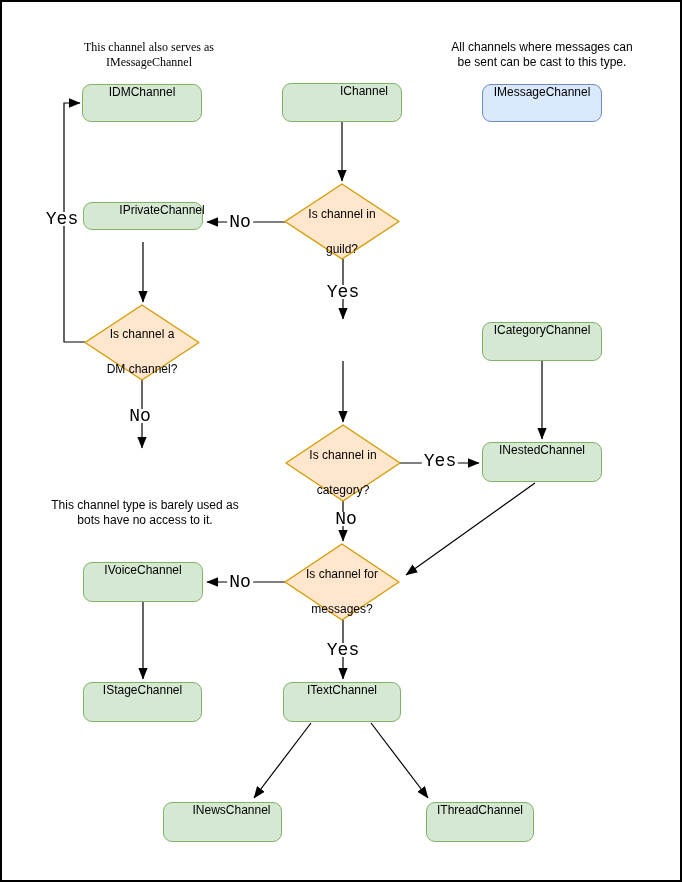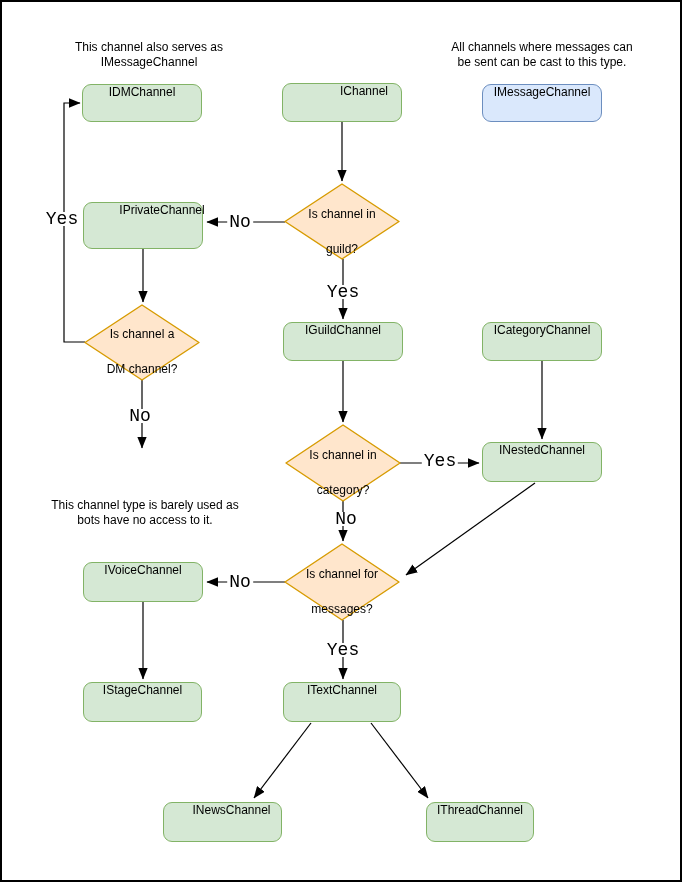--- a/index.html
+++ b/index.html
@@ -88,21 +88,21 @@
       <path d="M369,721 L426,796" marker-end="url(#arrow)"></path>
     </g>
     <g fill="#ffe6cc" stroke="#d79b00" stroke-width="1.4" stroke-linejoin="round">
       <polygon points="340,182 397,219.5 340,257 283,219.5"></polygon>
       <polygon points="140,303 197,340.5 140,378 83,340.5"></polygon>
       <polygon points="341,423 398,461 341,499 284,461"></polygon>
       <polygon points="340,542 397,580 340,618 283,580"></polygon>
     </g>
   </svg>
 
-  <div class="note" style="left:40px; top:38px; width:214px;">
+  <div class="note" style="left:40px; top:38px; width:214px;font-family:Liberation Serif, serif;">
     <span>This channel also serves as</span>
     <span>IMessageChannel</span>
   </div>
   <div class="note" style="left:26px; top:496px; width:234px;">
     <span>This channel type is barely used as</span>
     <span>bots have no access to it.</span>
   </div>
   <div class="note" style="left:430px; top:38px; width:220px;">
     <span>All channels where messages can</span>
     <span>be sent can be cast to this type.</span>
@@ -110,25 +110,22 @@
 
   <div class="node" style="left:80px; top:82px; width:120px; height:38px;">
     <span>IDMChannel</span>
   </div>
   <div class="node" style="left:280px; top:81px; width:120px; height:39px;padding-left:44px;">
     <span>IChannel</span>
   </div>
   <div class="node blue" style="left:480px; top:82px; width:120px; height:38px;">
     <span>IMessageChannel</span>
   </div>
-  <div class="node" style="left:81px; top:200px; width:120px; height:47px;padding-left:38px;">
+  <div class="node" style="left:81px; top:200px; width:120px; height:28px;padding-left:38px;">
     <span>IPrivateChannel</span>
-  </div>
-  <div class="node" style="left:281px; top:320px; width:120px; height:39px;">
-    <span>IGuildChannel</span>
   </div>
   <div class="node" style="left:480px; top:320px; width:120px; height:39px;">
     <span>ICategoryChannel</span>
   </div>
   <div class="node" style="left:480px; top:440px; width:120px; height:40px;">
     <span>INestedChannel</span>
   </div>
   <div class="node" style="left:81px; top:560px; width:120px; height:40px;">
     <span>IVoiceChannel</span>
   </div>

